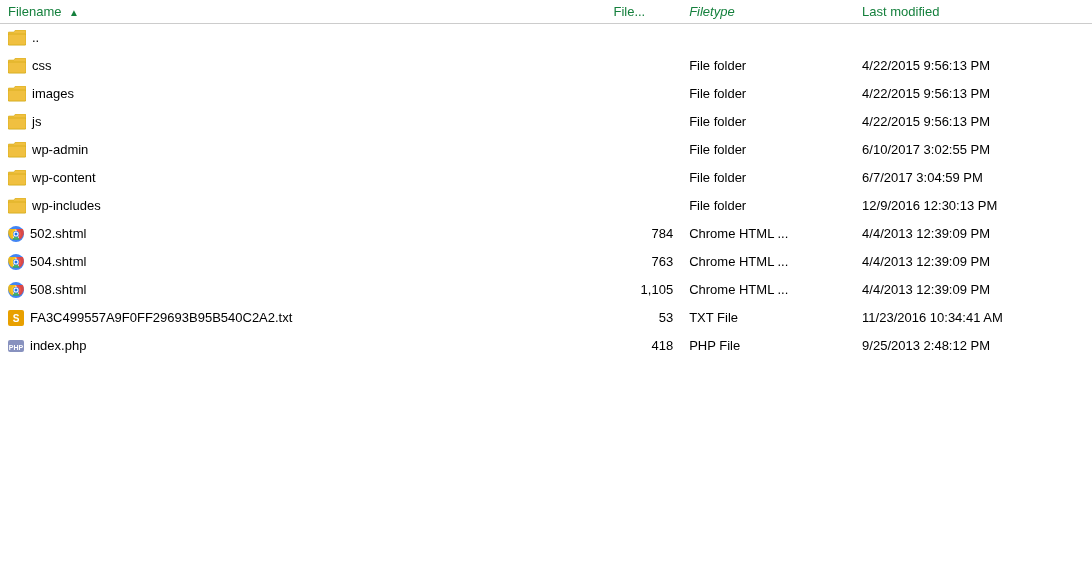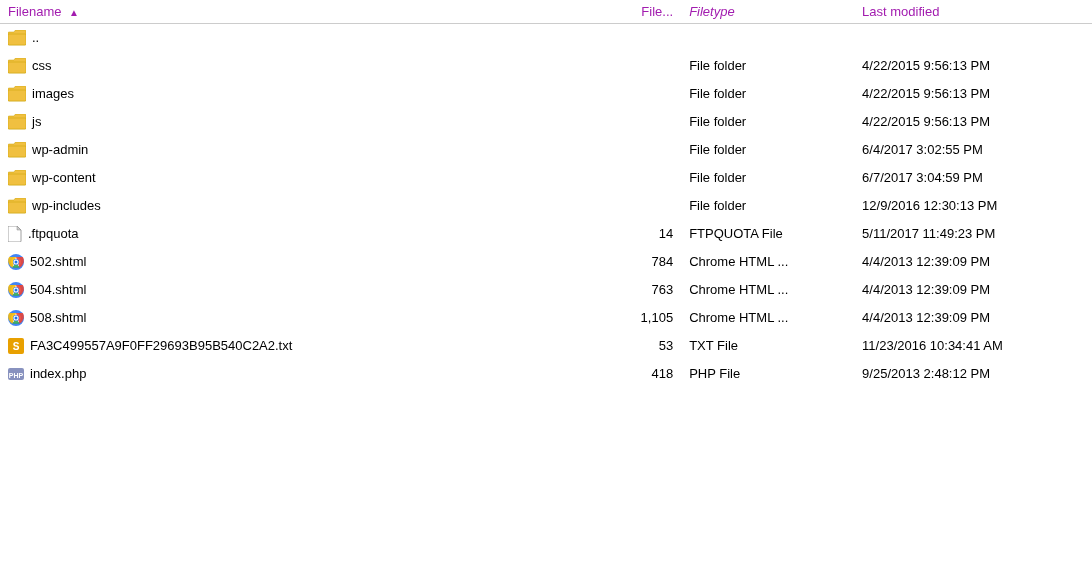--- a/index.html
+++ b/index.html
@@ -21,31 +21,30 @@
       width: 100%;
       border-collapse: collapse;
     }
     thead tr {
       border-bottom: 1px solid #ccc;
     }
     thead th {
       text-align: left;
       padding: 4px 8px;
       font-weight: normal;
-      color: #a21caf;
+      color: #15803d;
       white-space: nowrap;
       cursor: pointer;
       user-select: none;
     }
     thead th.col-filename {
       width: 560px;
     }
     thead th.col-size {
       width: 70px;
-      text-align: right;
     }
     thead th.col-filetype {
       width: 160px;
       font-style: italic;
     }
     thead th.col-modified {
       width: 220px;
     }
     tbody tr {
       height: 28px;
@@ -167,21 +166,21 @@
                 <svg width="18" height="16" viewBox="0 0 18 16" xmlns="http://www.w3.org/2000/svg">
     <path d="M0 3 Q0 2 1 2 L6 2 L7.5 0 L17 0 Q18 0 18 1 L18 14 Q18 15 17 15 L1 15 Q0 15 0 14 Z" fill="#f0c040" stroke="#c8a000" stroke-width="0.5"></path>
     <rect x="0" y="4" width="18" height="11" rx="1" fill="#f0c040" stroke="#c8a000" stroke-width="0.5"></rect>
   </svg>
               </span>
               <span>wp-admin</span>
             </div>
           </td>
           <td class="col-size"></td>
           <td class="col-filetype">File folder</td>
-          <td class="col-modified">6/4/2017 3:02:55 PM</td>
+          <td class="col-modified">6/10/2017 3:02:55 PM</td>
         </tr>
         <tr>
           <td class="col-filename">
             <div class="cell-name">
               <span style="display: inline-flex; align-items: center; margin-right: 6px;">
                 <svg width="18" height="16" viewBox="0 0 18 16" xmlns="http://www.w3.org/2000/svg">
     <path d="M0 3 Q0 2 1 2 L6 2 L7.5 0 L17 0 Q18 0 18 1 L18 14 Q18 15 17 15 L1 15 Q0 15 0 14 Z" fill="#f0c040" stroke="#c8a000" stroke-width="0.5"></path>
     <rect x="0" y="4" width="18" height="11" rx="1" fill="#f0c040" stroke="#c8a000" stroke-width="0.5"></rect>
   </svg>
               </span>
@@ -200,36 +199,20 @@
     <path d="M0 3 Q0 2 1 2 L6 2 L7.5 0 L17 0 Q18 0 18 1 L18 14 Q18 15 17 15 L1 15 Q0 15 0 14 Z" fill="#f0c040" stroke="#c8a000" stroke-width="0.5"></path>
     <rect x="0" y="4" width="18" height="11" rx="1" fill="#f0c040" stroke="#c8a000" stroke-width="0.5"></rect>
   </svg>
               </span>
               <span>wp-includes</span>
             </div>
           </td>
           <td class="col-size"></td>
           <td class="col-filetype">File folder</td>
           <td class="col-modified">12/9/2016 12:30:13 PM</td>
-        </tr>
-        <tr>
-          <td class="col-filename">
-            <div class="cell-name">
-              <span style="display: inline-flex; align-items: center; margin-right: 6px;">
-                <svg width="14" height="16" viewBox="0 0 14 16" xmlns="http://www.w3.org/2000/svg">
-    <path d="M1 0 L9 0 L13 4 L13 15 Q13 16 12 16 L1 16 Q0 16 0 15 L0 1 Q0 0 1 0 Z" fill="#fff" stroke="#888" stroke-width="0.8"></path>
-    <path d="M9 0 L9 4 L13 4 Z" fill="#ccc" stroke="#888" stroke-width="0.5"></path>
-  </svg>
-              </span>
-              <span>.ftpquota</span>
-            </div>
-          </td>
-          <td class="col-size">14</td>
-          <td class="col-filetype">FTPQUOTA File</td>
-          <td class="col-modified">5/11/2017 11:49:23 PM</td>
         </tr>
         <tr>
           <td class="col-filename">
             <div class="cell-name">
               <span style="display: inline-flex; align-items: center; margin-right: 6px;">
                 <svg width="16" height="16" viewBox="0 0 16 16" xmlns="http://www.w3.org/2000/svg">
     <circle cx="8" cy="8" r="8" fill="#4285F4"></circle>
     <circle cx="8" cy="8" r="5" fill="white"></circle>
     <circle cx="8" cy="8" r="3" fill="#4285F4"></circle>
     <path d="M8 3 L14.9 3 A8 8 0 0 1 11.5 13.8 Z" fill="#EA4335" opacity="0.9"></path>

